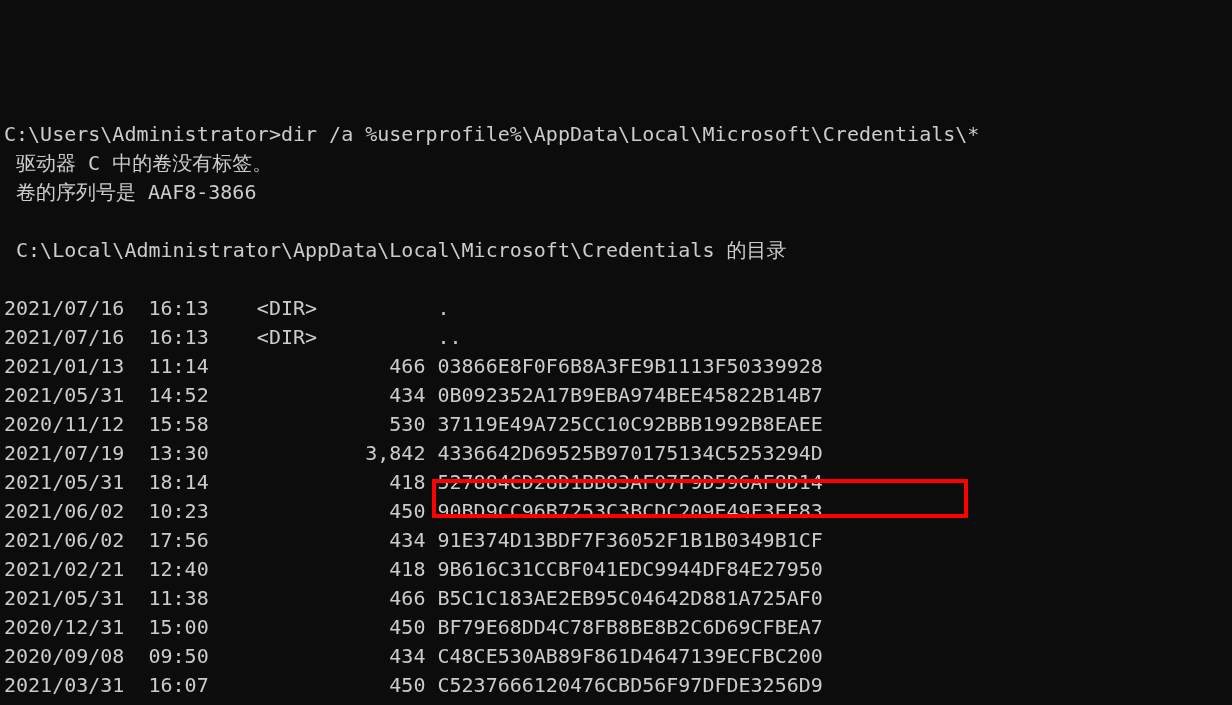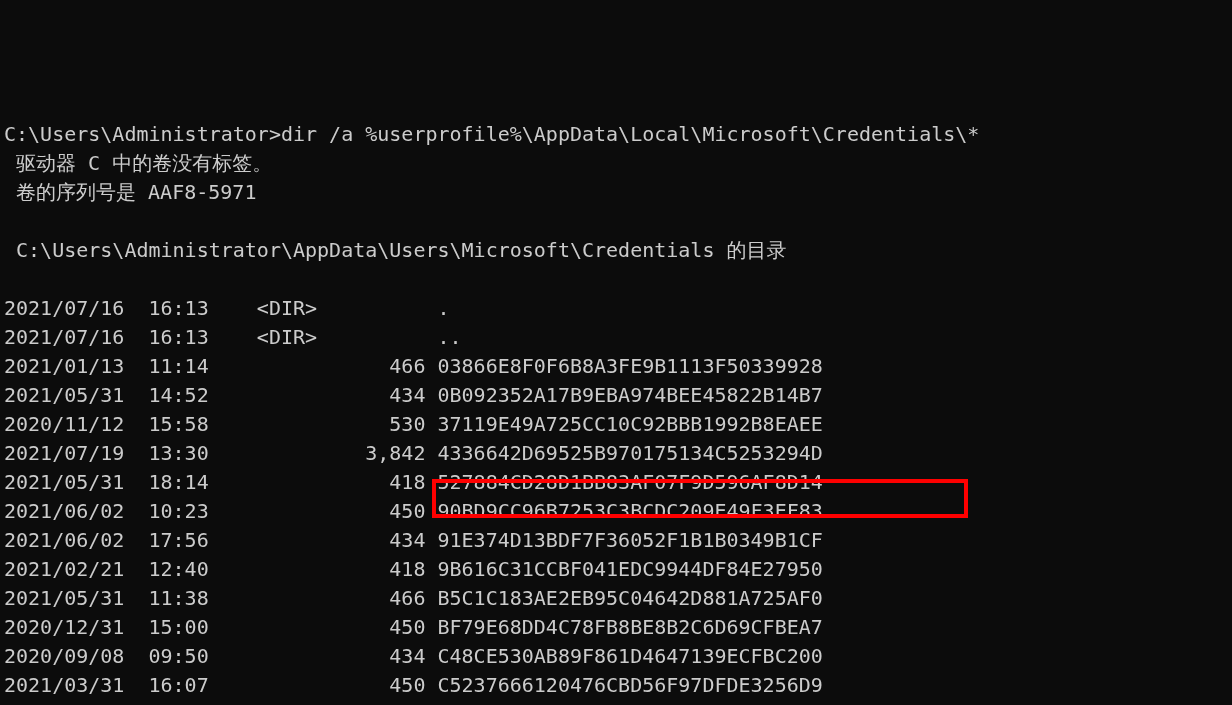--- a/index.html
+++ b/index.html
@@ -24,23 +24,23 @@
       pointer-events: none;
     }
   </style>
 </head>
 <body>
 
 
 
 <div class="terminal"><span><span>C:\Users\Administrator&gt;</span><span>dir /a %userprofile%\AppData\Local\Microsoft\Credentials\*</span></span>
 <span> 驱动器 C 中的卷没有标签。</span>
-<span> 卷的序列号是 AAF8-5971</span>
+<span> 卷的序列号是 AAF8-3866</span>
 
-<span> C:\Users\Administrator\AppData\Users\Microsoft\Credentials 的目录</span>
+<span> C:\Local\Administrator\AppData\Local\Microsoft\Credentials 的目录</span>
 
 <span id="listing">2021/07/16  16:13    &lt;DIR&gt;          .
 2021/07/16  16:13    &lt;DIR&gt;          ..
 2021/01/13  11:14               466 03866E8F0F6B8A3FE9B1113F50339928
 2021/05/31  14:52               434 0B092352A17B9EBA974BEE45822B14B7
 2020/11/12  15:58               530 37119E49A725CC10C92BBB1992B8EAEE
 2021/07/19  13:30             3,842 4336642D69525B970175134C5253294D
 2021/05/31  18:14               418 527884CD28D1BB83AF07F9D596AF8D14
 2021/06/02  10:23               450 90BD9CC96B7253C3BCDC209E49F3EF83
 2021/06/02  17:56               434 91E374D13BDF7F36052F1B1B0349B1CF

